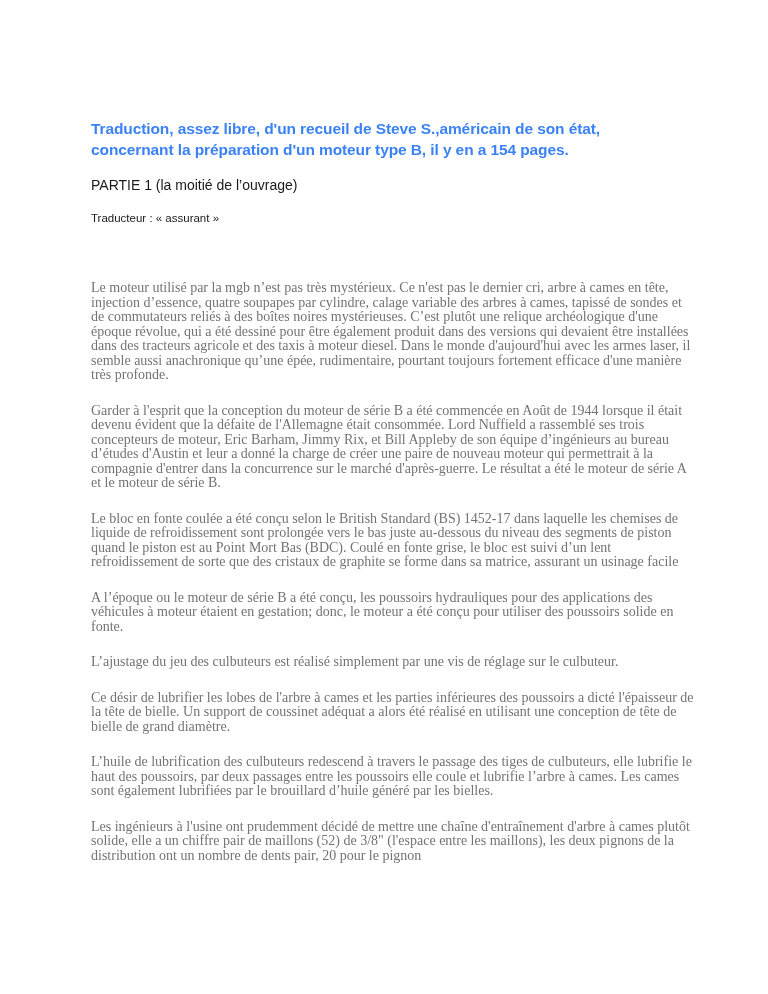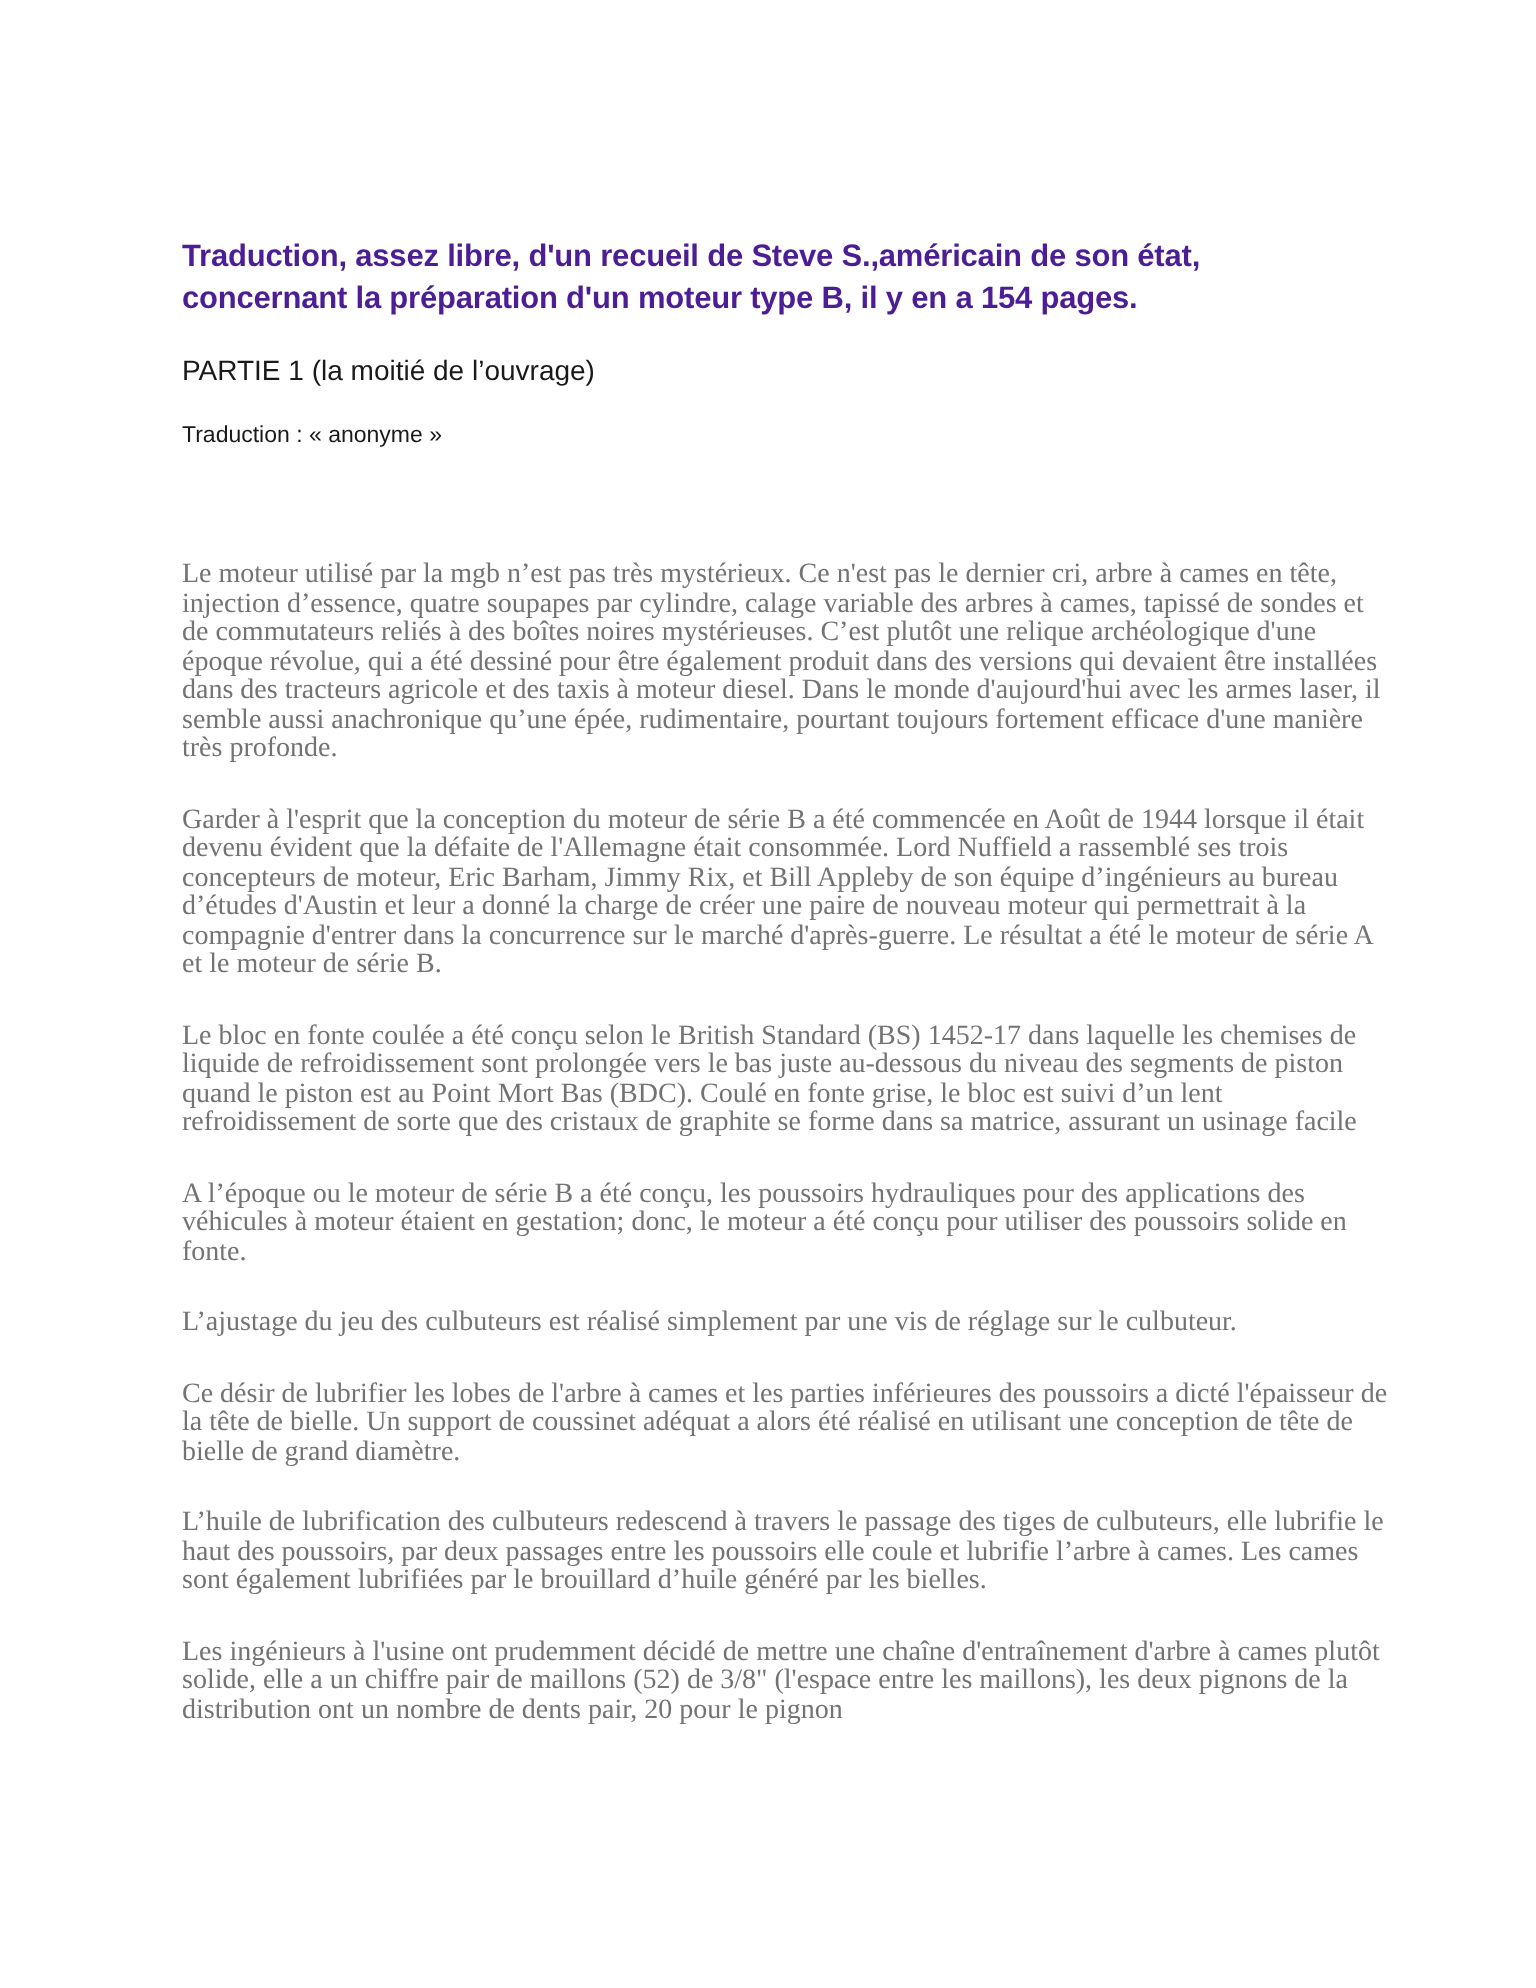--- a/index.html
+++ b/index.html
@@ -20,21 +20,21 @@
     position: absolute;
     top: 118px;
     left: 91px;
     width: 606px;
   }
   .doc-title {
     font-family: "Liberation Sans", sans-serif;
     font-weight: bold;
     font-size: 15.5px;
     line-height: 21px;
-    color: #4c1d95;
+    color: #3b82f6;
     letter-spacing: -0.1px;
   }
   .subtitle {
     margin-top: 19px;
     font-family: "Liberation Sans", sans-serif;
     font-size: 14px;
     line-height: 13px;
     color: #1a1a1a;
   }
   .translator {
@@ -66,21 +66,21 @@
 <div class="page">
   <div class="content">
 
     <div class="doc-title">
       <div>Traduction, assez libre, d'un recueil de Steve S.,américain de son état,</div>
       <div>concernant la préparation d'un moteur type B, il y en a 154 pages.</div>
     </div>
 
     <div class="subtitle">PARTIE 1 (la moitié de l’ouvrage)</div>
 
-    <div class="translator">Traduction : « anonyme »</div>
+    <div class="translator">Traducteur : « assurant »</div>
 
     <div class="paragraphs">
       <p>Le moteur utilisé par la mgb n’est pas très mystérieux. Ce n'est pas le dernier cri, arbre à cames en tête, injection d’essence, quatre soupapes par cylindre, calage variable des arbres à cames, tapissé de sondes et de commutateurs reliés à des boîtes noires mystérieuses. C’est plutôt une relique archéologique d'une époque révolue, qui a été dessiné pour être également produit dans des versions qui devaient être installées dans des tracteurs agricole et des taxis à moteur diesel. Dans le monde d'aujourd'hui avec les armes laser, il semble aussi anachronique qu’une épée, rudimentaire, pourtant toujours fortement efficace d'une manière très profonde.</p>
       <p>Garder à l'esprit que la conception du moteur de série B a été commencée en Août de 1944 lorsque il était devenu évident que la défaite de l'Allemagne était consommée. Lord Nuffield a rassemblé ses trois concepteurs de moteur, Eric Barham, Jimmy Rix, et Bill Appleby de son équipe d’ingénieurs au bureau d’études d'Austin et leur a donné la charge de créer une paire de nouveau moteur qui permettrait à la compagnie d'entrer dans la concurrence sur le marché d'après-guerre. Le résultat a été le moteur de série A et le moteur de série B.</p>
       <p>Le bloc en fonte coulée a été conçu selon le British Standard (BS) 1452-17 dans laquelle les chemises de liquide de refroidissement sont prolongée vers le bas juste au-dessous du niveau des segments de piston quand le piston est au Point Mort Bas (BDC). Coulé en fonte grise, le bloc est suivi d’un lent refroidissement de sorte que des cristaux de graphite se forme dans sa matrice, assurant un usinage facile</p>
       <p>A l’époque ou le moteur de série B a été conçu, les poussoirs hydrauliques pour des applications des véhicules à moteur étaient en gestation; donc, le moteur a été conçu pour utiliser des poussoirs solide en fonte.</p>
       <p>L’ajustage du jeu des culbuteurs est réalisé simplement par une vis de réglage sur le culbuteur.</p>
       <p>Ce désir de lubrifier les lobes de l'arbre à cames et les parties inférieures des poussoirs a dicté l'épaisseur de la tête de bielle. Un support de coussinet adéquat a alors été réalisé en utilisant une conception de tête de bielle de grand diamètre.</p>
       <p>L’huile de lubrification des culbuteurs redescend à travers le passage des tiges de culbuteurs, elle lubrifie le haut des poussoirs, par deux passages entre les poussoirs elle coule et lubrifie l’arbre à cames. Les cames sont également lubrifiées par le brouillard d’huile généré par les bielles.</p>
       <p>Les ingénieurs à l'usine ont prudemment décidé de mettre une chaîne d'entraînement d'arbre à cames plutôt solide, elle a un chiffre pair de maillons (52) de 3/8" (l'espace entre les maillons), les deux pignons de la distribution ont un nombre de dents pair, 20 pour le pignon</p>

